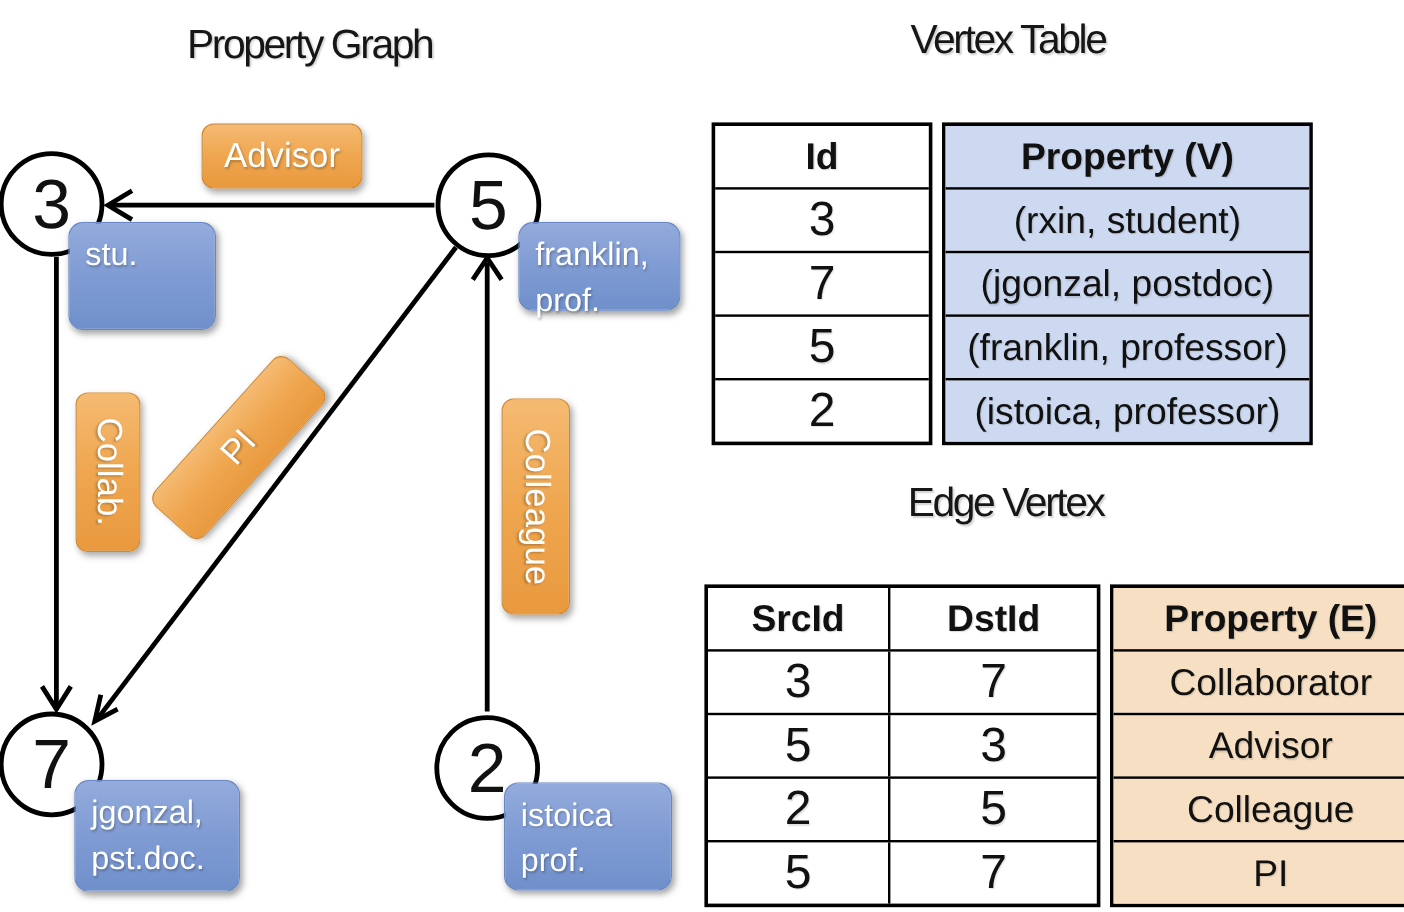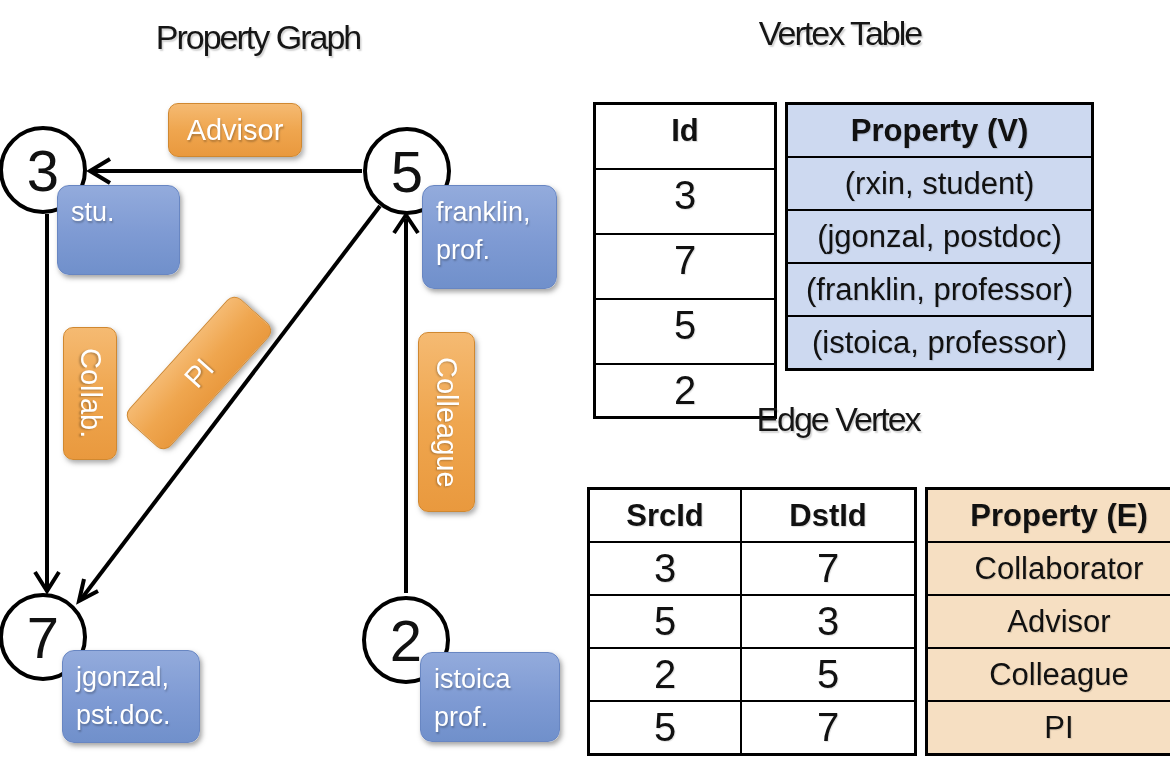--- a/index.html
+++ b/index.html
@@ -32,21 +32,21 @@
   .n2{left:362px;top:596px;}
 
   .prop-box{
     position:absolute;box-sizing:border-box;border-radius:12px;
     background:linear-gradient(180deg,var(--accent_blue_light) 0%,var(--accent_blue) 55%,var(--accent_blue_dark) 100%);
     border:1px solid #6886c2;color:#fff;font-size:27px;line-height:38px;
     padding:7px 4px 0 13px;box-shadow:2px 3px 5px rgba(90,90,90,0.55);
     text-shadow:1px 1.5px 2px rgba(0,0,0,0.25);
   }
   .pb3{left:57px;top:185px;width:123px;height:90px;}
-  .pb5{left:422px;top:185px;width:135px;height:104px;}
+  .pb5{left:432px;top:185px;width:135px;height:74px;}
   .pb7{left:62px;top:650px;width:138px;height:93px;}
   .pb2{left:420px;top:652px;width:140px;height:90px;}
 
   .edge-label{
     position:absolute;box-sizing:border-box;border-radius:10px;
     background:linear-gradient(180deg,var(--accent_orange_light) 0%,var(--accent_orange) 50%,var(--accent_orange_dark) 100%);
     border:1px solid #d08830;color:#fff;font-size:29px;
     display:flex;align-items:center;justify-content:center;
     box-shadow:2px 3px 5px rgba(90,90,90,0.5);
     text-shadow:1px 1.5px 2px rgba(0,0,0,0.25);
@@ -70,21 +70,21 @@
   .cell + .cell, .row + .row{border-top:2.5px solid #000;}
   .row{display:flex;}
   .row .c{display:flex;align-items:center;justify-content:center;height:100%;}
   .c1{width:150px;}
   .c2{width:172px;border-left:2.5px solid #000;}
   .hdr{font-weight:bold;font-size:31px;text-shadow:1px 1px 1px rgba(0,0,0,0.15);}
   .num{font-size:40px;}
   .ptxt{font-size:31px;}
   .blue-fill{background:var(--vertex_cell_fill);}
   .tan-fill{background:var(--edge_cell_fill);}
-  .col-id{width:184px;gap:12px;}
+  .col-id{width:184px;}
   .col-vprop{width:309px;}
   .col-eprop{width:268px;}
   .txtcell{text-shadow:1px 1px 1px rgba(0,0,0,0.12);}
 </style>
 </head>
 <body>
 
 <div class="graph-pane">
 
   <div class="big-title t-graph">Property Graph</div>

